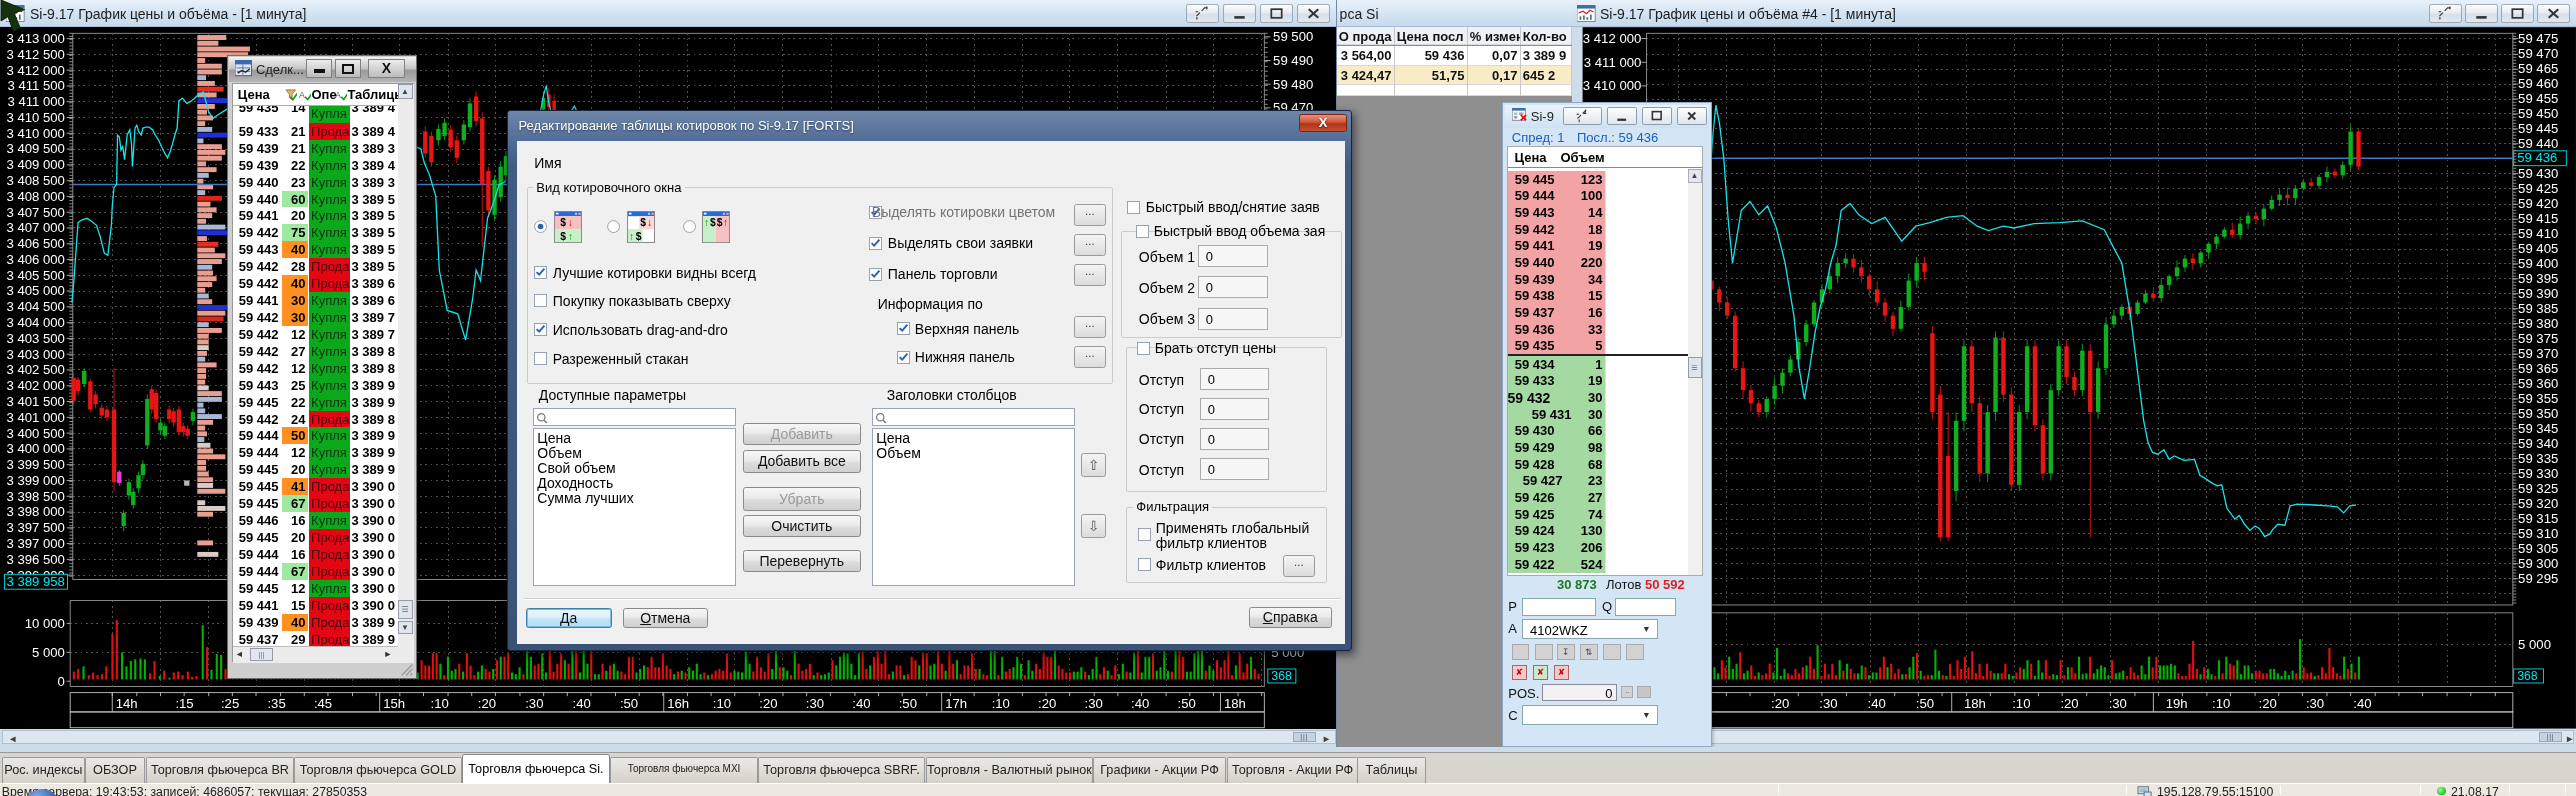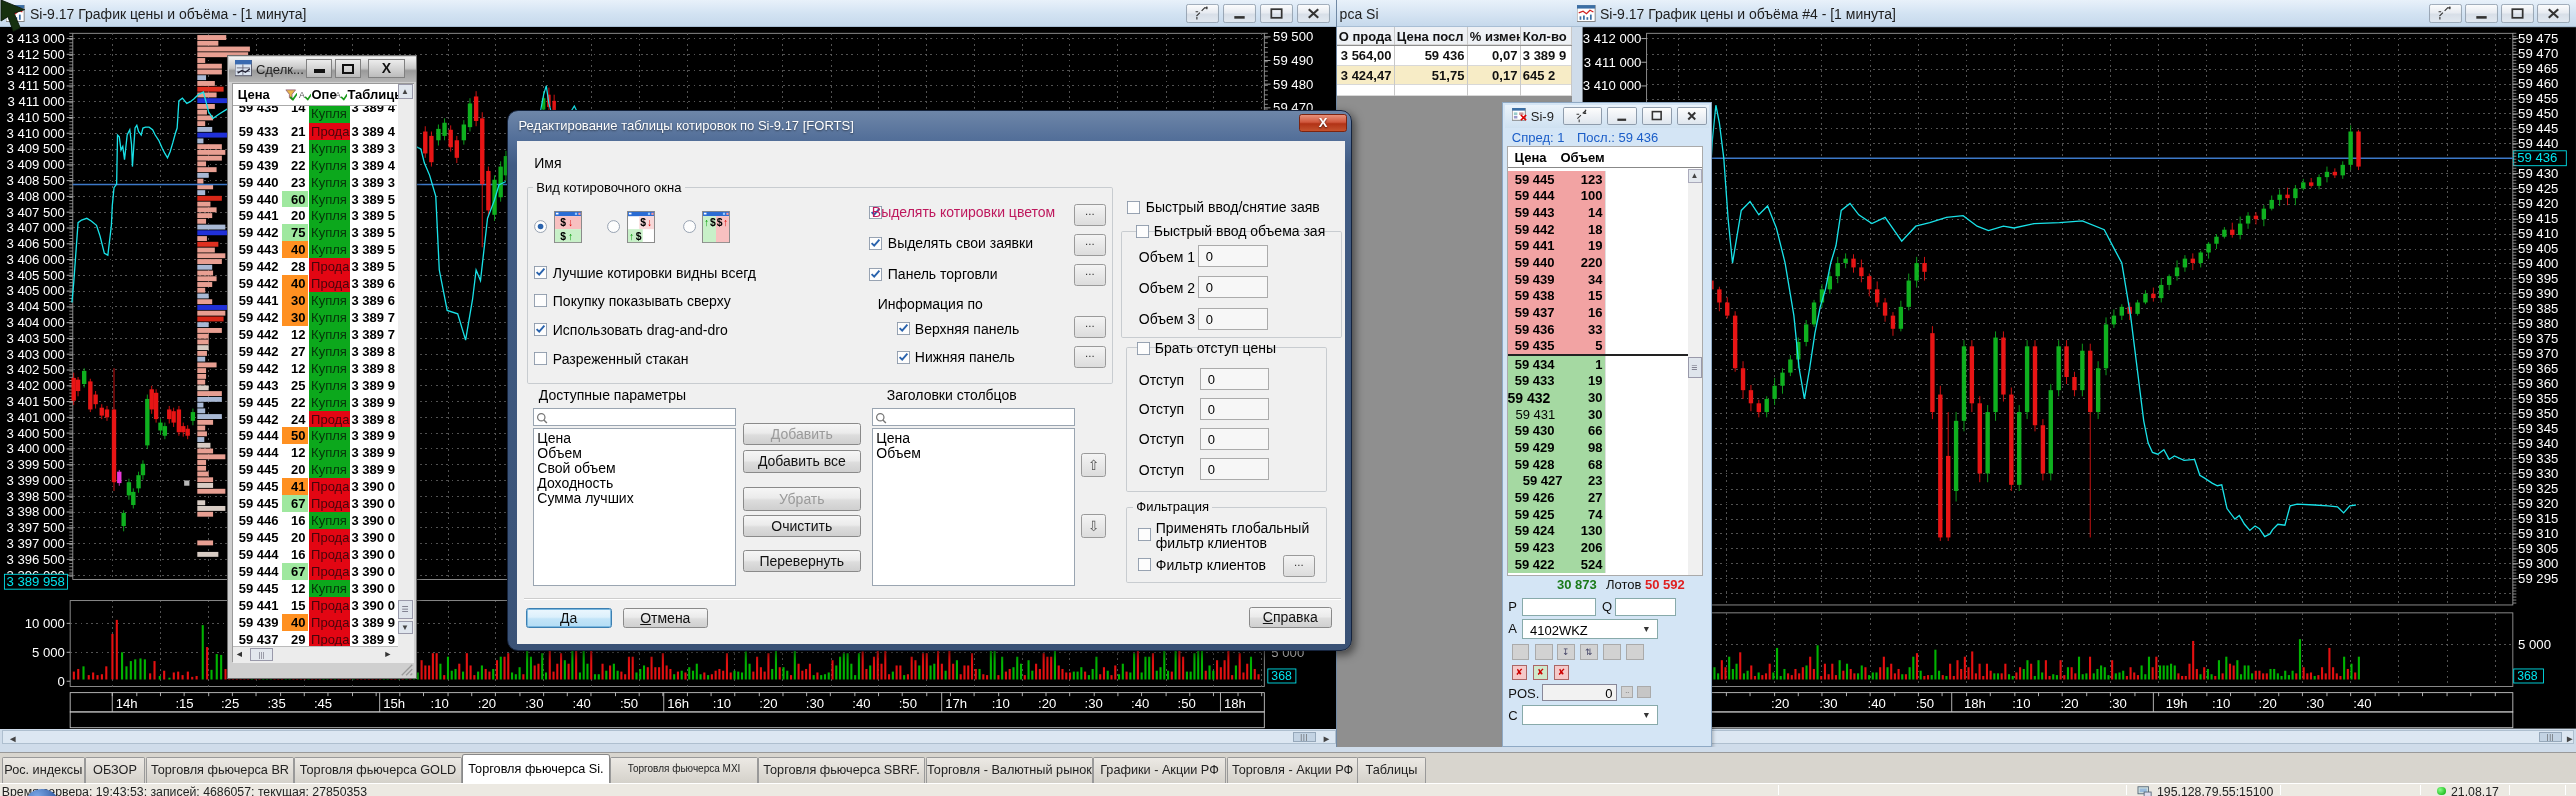--- a/index.html
+++ b/index.html
@@ -1330,21 +1330,21 @@
         </div>
         <div class="abs" style="left:0;top:225px;width:98px;height:16.7px;background:#a5d9a2;border-right:0.9px solid #e0e0e0;overflow:hidden">
           <div class="abs" style="left:0;top:0.9px;width:47px;text-align:right;font-size:13px;font-weight:bold">59 433</div>
           <div class="abs" style="left:49px;top:0.9px;width:46px;text-align:right;font-size:13px;font-weight:bold">19</div>
         </div>
         <div class="abs" style="left:0;top:242px;width:98px;height:16.7px;background:#a5d9a2;border-right:0.9px solid #e0e0e0;overflow:hidden">
           <div class="abs" style="left:0;top:0.9px;width:47px;font-size:14px;font-weight:bold">59 432</div>
           <div class="abs" style="left:49px;top:0.9px;width:46px;text-align:right;font-size:13px;font-weight:bold">30</div>
         </div>
         <div class="abs" style="left:0;top:259px;width:98px;height:16.7px;background:#a5d9a2;border-right:0.9px solid #e0e0e0;overflow:hidden">
-          <div class="abs" style="left:8px;top:0.9px;width:47px;text-align:left;font-size:13px;font-weight:normal">59 431</div>
+          <div class="abs" style="left:17px;top:0.9px;width:47px;text-align:right;font-size:13px;font-weight:bold">59 431</div>
           <div class="abs" style="left:49px;top:0.9px;width:46px;text-align:right;font-size:13px;font-weight:bold">30</div>
         </div>
         <div class="abs" style="left:0;top:275px;width:98px;height:16.7px;background:#a5d9a2;border-right:0.9px solid #e0e0e0;overflow:hidden">
           <div class="abs" style="left:0;top:0.9px;width:47px;text-align:right;font-size:13px;font-weight:bold">59 430</div>
           <div class="abs" style="left:49px;top:0.9px;width:46px;text-align:right;font-size:13px;font-weight:bold">66</div>
         </div>
         <div class="abs" style="left:0;top:292px;width:98px;height:16.7px;background:#a5d9a2;border-right:0.9px solid #e0e0e0;overflow:hidden">
           <div class="abs" style="left:0;top:0.9px;width:47px;text-align:right;font-size:13px;font-weight:bold">59 429</div>
           <div class="abs" style="left:49px;top:0.9px;width:46px;text-align:right;font-size:13px;font-weight:bold">98</div>
         </div>
@@ -1684,21 +1684,21 @@
         <div class="abs" style="left:0;top:562px;width:165px;height:16.7px;background:#ececec;border-top:0.9px solid #bbb">
           <div class="abs" style="left:2.6px;top:1.8px;font-size:8.8px;color:#333">◄</div>
           <div class="abs" style="left:17.5px;top:0.9px;width:23px;height:13px;background:#e2e7ee;border:0.9px solid #99a;text-align:center;font-size:7px;color:#667;line-height:12.3px">|||</div>
           <div class="abs" style="left:151px;top:1.8px;font-size:8.8px;color:#333">►</div>
         </div>
       </div>
       <svg class="abs" style="left:172px;top:607px" width="14" height="14" viewBox="0 0 16 16">
         <path d="M14 2 L2 14 M14 7 L7 14 M14 12 L12 14" stroke="#999" stroke-width="1.5"></path>
       </svg>
     </div>
-    <div class="abs" style="left:507px;top:110px;width:845px;height:541px;background:linear-gradient(180deg,#6e86a8 0%,#54709a 5%,#415c84 10%,#3a5276 100%);border:0.9px solid #16243d;border-radius:11px;box-shadow:2.6px 3.5px 8.8px rgba(0,0,0,0.5)">
+    <div class="abs" style="left:507px;top:110px;width:845px;height:541px;background:linear-gradient(180deg,#6e86a8 0%,#54709a 5%,#415c84 10%,#3a5276 100%);border:0.9px solid #16243d;border-radius:3px;box-shadow:2.6px 3.5px 8.8px rgba(0,0,0,0.5)">
       <div class="abs" style="left:10.5px;top:7px;font-size:13px;color:#fff;text-shadow:0 0.9px 1.8px rgba(0,0,0,.5)">Редактирование таблицы котировок по Si-9.17 [FORTS]</div>
       <div class="abs" style="left:791px;top:2.6px;width:48px;height:18.4px;background:linear-gradient(180deg,#e8927c 0%,#d0573c 45%,#b13316 55%,#c4522e 100%);border:0.9px solid #7c2410;border-radius:2.6px;text-align:center;color:#fff;font-size:13px;font-weight:bold;line-height:16.7px;text-shadow:0 0.9px 1.8px rgba(0,0,0,.6)">X</div>
       <div class="abs" style="left:8.8px;top:30px;width:828px;height:503px;background:#f0f0f0">
         <div class="abs" style="left:17.5px;top:14px;font-size:14px">Имя</div>
         <div class="abs" style="left:10.5px;top:46px;width:586px;height:197px;border:0.9px solid #c8ccd0;border-radius:1.8px"></div>
         <div class="abs" style="left:16px;top:39px;font-size:13px;background:#f0f0f0;padding:0 3.5px;white-space:nowrap">Вид котировочного окна</div>
         <svg class="abs" style="left:17.5px;top:79px" width="14" height="14" viewBox="0 0 16 16">
           <circle cx="7.5" cy="7.5" r="6.8" fill="#fdfdfd" stroke="#8a97a8"></circle>
           <circle cx="7.5" cy="7.5" r="3.2" fill="#2a63ad"></circle>
         </svg>
@@ -1762,21 +1762,21 @@
         </svg>
         <div class="abs" style="left:36px;top:181px;font-size:14px;color:#000;white-space:nowrap">Использовать drag-and-dro</div>
         <svg class="abs" style="left:17.5px;top:211px" width="13" height="13" viewBox="0 0 15 15">
           <rect x="0.5" y="0.5" width="14" height="14" fill="#fdfdfd" stroke="#8a97a8"></rect>
         </svg>
         <div class="abs" style="left:36px;top:210px;font-size:14px;color:#000;white-space:nowrap">Разреженный стакан</div>
         <svg class="abs" style="left:352px;top:65px" width="13" height="13" viewBox="0 0 15 15">
           <rect x="0.5" y="0.5" width="14" height="14" fill="#fdfdfd" stroke="#8a97a8"></rect>
           <path d="M3 7 l3 3 l6 -7" stroke="#2a63ad" stroke-width="2.2" fill="none"></path>
         </svg>
-        <div class="abs" style="left:355px;top:63px;font-size:14px;color:#be185d;white-space:nowrap">Выделять котировки цветом</div>
+        <div class="abs" style="left:355px;top:63px;font-size:14px;color:#737373;white-space:nowrap">Выделять котировки цветом</div>
         <svg class="abs" style="left:352px;top:96px" width="13" height="13" viewBox="0 0 15 15">
           <rect x="0.5" y="0.5" width="14" height="14" fill="#fdfdfd" stroke="#8a97a8"></rect>
           <path d="M3 7 l3 3 l6 -7" stroke="#2a63ad" stroke-width="2.2" fill="none"></path>
         </svg>
         <div class="abs" style="left:371px;top:94px;font-size:14px;color:#000;white-space:nowrap">Выделять свои заявки</div>
         <svg class="abs" style="left:352px;top:127px" width="13" height="13" viewBox="0 0 15 15">
           <rect x="0.5" y="0.5" width="14" height="14" fill="#fdfdfd" stroke="#8a97a8"></rect>
           <path d="M3 7 l3 3 l6 -7" stroke="#2a63ad" stroke-width="2.2" fill="none"></path>
         </svg>
         <div class="abs" style="left:371px;top:125px;font-size:14px;color:#000;white-space:nowrap">Панель торговли</div>

